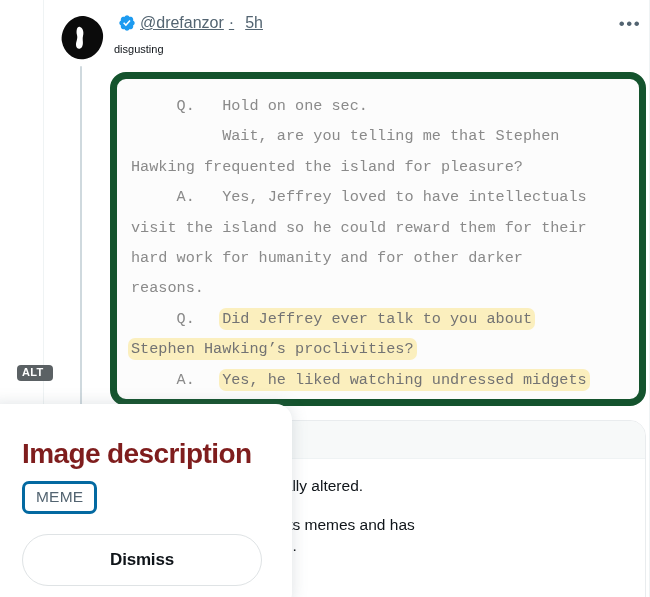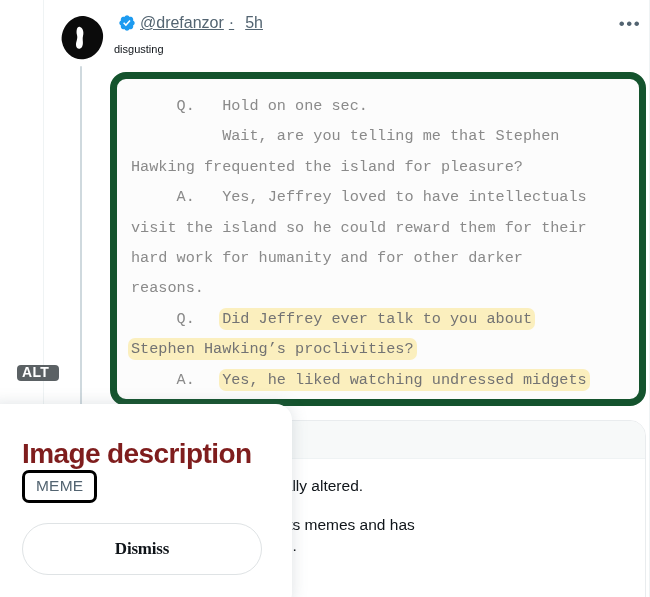--- a/index.html
+++ b/index.html
@@ -144,21 +144,21 @@
     margin: 0 -3px;
     color: #737373;
   }
 
   .alt-badge {
     position: absolute;
     left: 17px; top: 365px;
     background: #5b6164;
     color: #ffffff;
     font-family: "Liberation Sans", sans-serif;
-    font-size: 14px;
+    font-size: 11px;
     font-weight: bold;
     letter-spacing: 0.3px;
     padding: 2px 10px 3px 5px;
     border-radius: 4px;
     line-height: 11px;
     z-index: 5;
   }
 
   
   .note-card {
@@ -203,21 +203,22 @@
   }
   .alt-dialog-title {
     font-size: 28px;
     font-weight: bold;
     color: #7f1d1d;
     letter-spacing: -0.6px;
     line-height: 32px;
   }
   .alt-desc-box {
     display: inline-block;
-    border: 3px solid #000000;
+    margin-top: 11px;
+    border: 3px solid #0369a1;
     border-radius: 7px;
     padding: 4px 11px 5px 11px;
   }
   .alt-desc-text {
     font-size: 15.5px;
     color: #536471;
     letter-spacing: 0.2px;
     line-height: 17px;
   }
   .dismiss-button {
@@ -227,21 +228,20 @@
     border-radius: 26px;
     background: #ffffff;
     display: flex;
     align-items: center;
     justify-content: center;
     font-size: 17px;
     font-weight: bold;
     color: #0f1419;
     cursor: pointer;
     letter-spacing: -0.2px;
-    font-family: Liberation Serif, serif;
   }
 </style>
 </head>
 <body>
 
 <div id="root">
 
   <div class="col-border-left"></div>
   <div class="col-border-right"></div>
 

